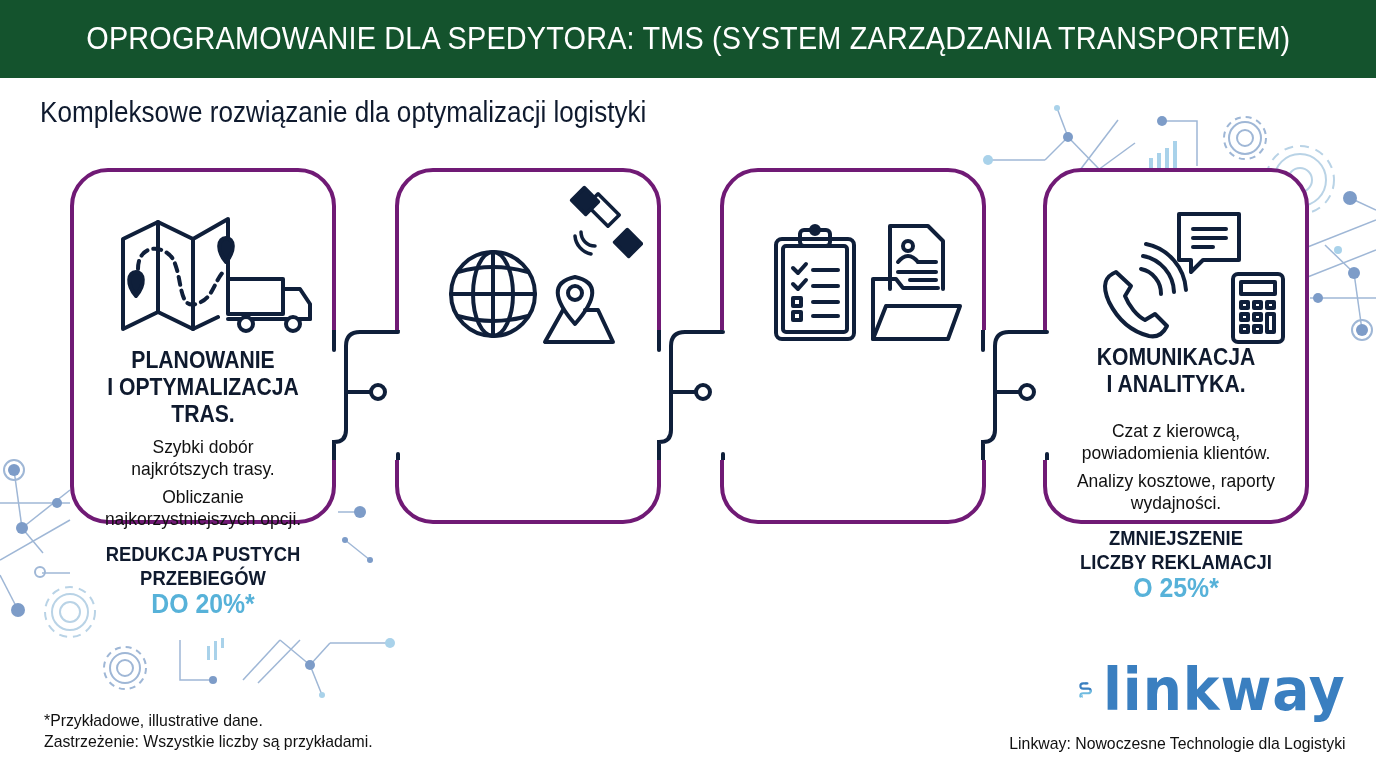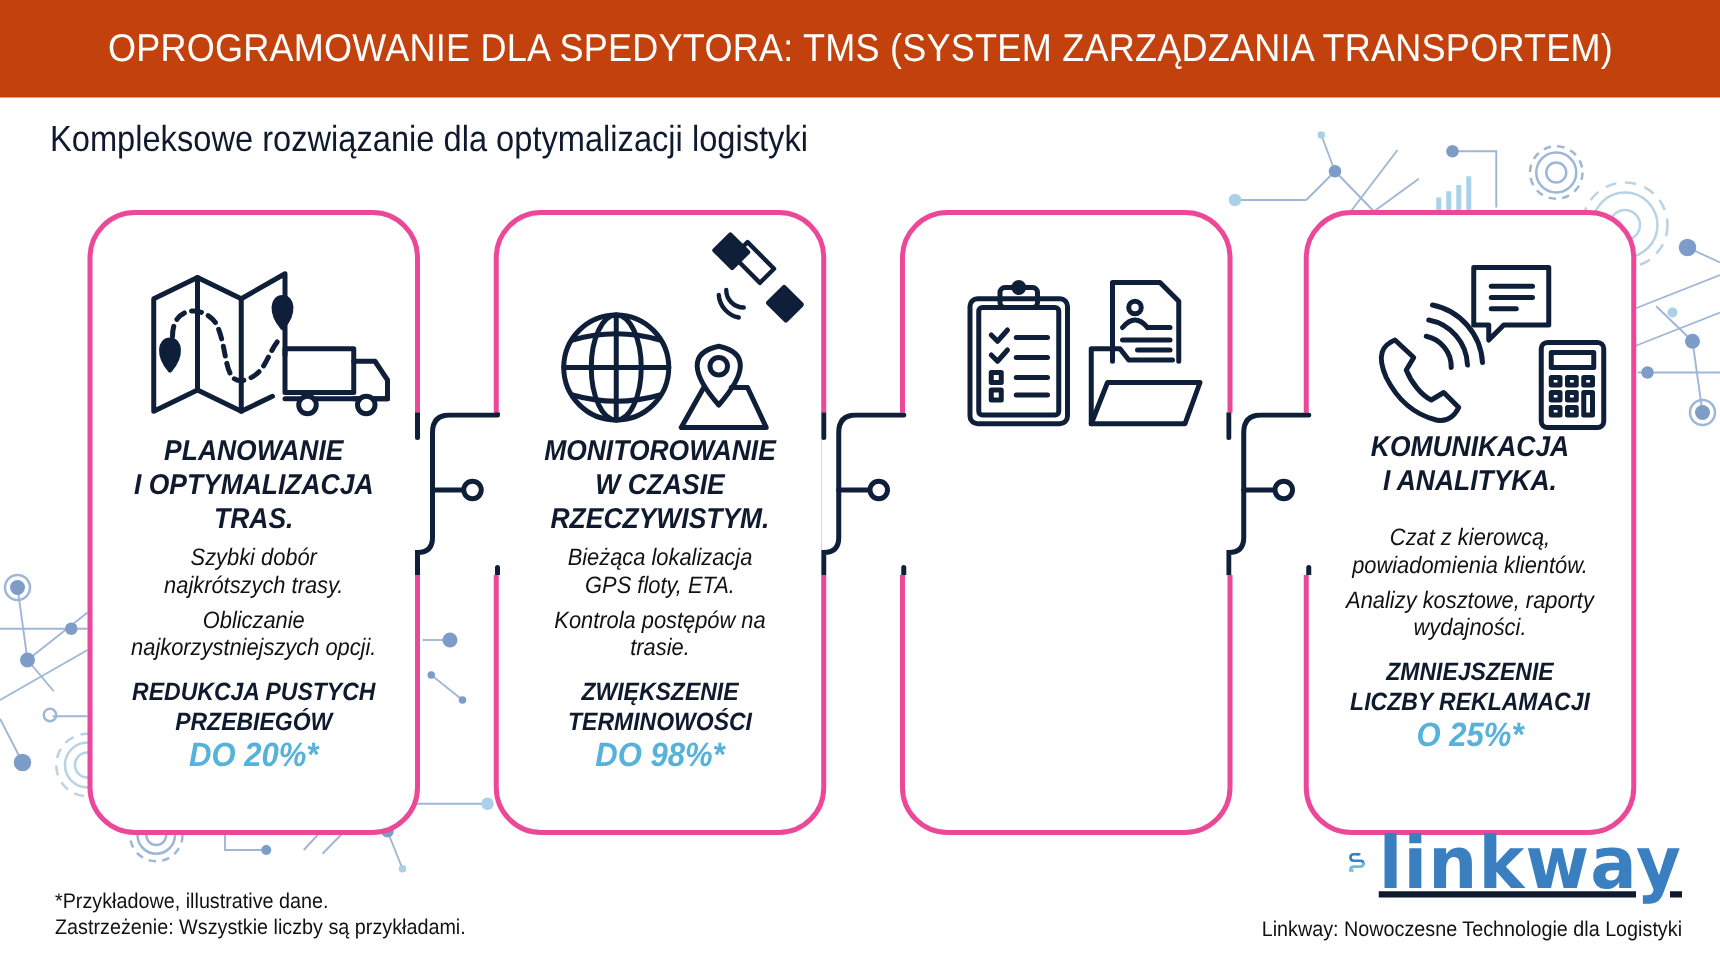--- a/index.html
+++ b/index.html
@@ -1,37 +1,37 @@
 <!DOCTYPE html>
 <html><head>
   <meta charset="utf-8">
   <style>
     * { box-sizing: border-box; margin: 0; padding: 0; }
     html, body { width: 1376px; height: 768px; overflow: hidden; background: #ffffff; }
     body { position: relative; font-family: "Liberation Sans", "DejaVu Sans", sans-serif; color: #0f1a2e; }
 
     .header {
       position: absolute; left: 0; top: 0; width: 1376px; height: 78px;
-      background: #c2410c;
+      background: #14532d;
       display: flex; align-items: center; justify-content: center;
     }
     .header-title {
       color: #ffffff; font-size: 31px; font-weight: 400; letter-spacing: 0.2px;
       transform: scaleX(0.93); white-space: nowrap;
     }
     .subtitle {
       position: absolute; left: 40px; top: 96px; font-size: 29px; color: #0f1a2e;
       transform: scaleX(0.9); transform-origin: left center; white-space: nowrap;
     }
 
     .bg-deco { position: absolute; left: 0; top: 0; width: 1376px; height: 768px; pointer-events: none; }
 
     .card {
-      position: absolute; top: 168px; width: 266px; height: 500px;
-      border: 4px solid #ec4899; border-radius: 38px; background: #ffffff; font-style: italic;
+      position: absolute; top: 168px; width: 266px; height: 356px;
+      border: 4px solid #701a75; border-radius: 38px; background: #ffffff;
     }
     .card .icon-area { position: absolute; left: 0; right: 0; top: 12px; height: 170px; display: flex; justify-content: center; }
     .card .content { position: absolute; left: 4px; right: 4px; top: 175px; bottom: 10px; text-align: center; }
     .card-title {
       font-size: 23px; font-weight: 700; line-height: 27px; color: #0f1a2e;
       white-space: pre-line; transform: scaleX(0.92);
     }
     .card-desc {
       font-size: 19px; line-height: 22px; color: #111; white-space: pre-line;
       transform: scaleX(0.92); margin-top: 8px;
@@ -49,21 +49,21 @@
     .connector { position: absolute; width: 70px; height: 130px; }
 
     .footnote {
       position: absolute; left: 44px; top: 710px; font-size: 17px; line-height: 21px; color: #111;
       transform: scaleX(0.93); transform-origin: left top; white-space: nowrap;
     }
     .tagline {
       position: absolute; right: 30px; top: 734px; font-size: 17px; color: #111;
       transform: scaleX(0.93); transform-origin: right top; white-space: nowrap;
     }
-    .logo { position: absolute; left: 1078px; top: 652px; width: 280px; height: 76px; display: flex; align-items: center; text-decoration: underline; }
+    .logo { position: absolute; left: 1078px; top: 652px; width: 280px; height: 76px; display: flex; align-items: center; }
     .logo-text {
       font-size: 58px; font-weight: 700; color: #3a7fc0; letter-spacing: 1px; margin-left: 10px;
       font-family: "DejaVu Sans", sans-serif; transform: scaleX(0.95); transform-origin: left center;
     }
   </style>
 </head>
 <body>
 
 <svg class="bg-deco" viewBox="0 0 1376 768">
   <g stroke="#9fb7d6" stroke-width="1.5" fill="none">
@@ -212,32 +212,20 @@
       </g>
       <g stroke-width="3.5">
         <rect x="175" y="18" width="30" height="16" transform="rotate(45 190 26)"></rect>
         <rect x="162" y="8" width="20" height="18" transform="rotate(45 172 17)" fill="#0f1f3a"></rect>
         <rect x="205" y="50" width="20" height="18" transform="rotate(45 215 59)" fill="#0f1f3a"></rect>
         <path d="M168,48 A14,14 0 0 0 182,62"></path>
         <path d="M162,52 A20,20 0 0 0 178,70"></path>
       </g>
     </svg>
   </div>
-  <div class="content">
-    <div class="card-title">MONITOROWANIE
-W CZASIE
-RZECZYWISTYM.</div>
-    <div class="card-desc">Bieżąca lokalizacja
-GPS floty, ETA.</div>
-    <div class="card-desc">Kontrola postępów na
-trasie.</div>
-    <div class="metric-label">ZWIĘKSZENIE
-TERMINOWOŚCI</div>
-    <div class="metric-value">DO 98%*</div>
-  </div>
 </div>
 
 <div class="card" style="left:720px;">
   <div class="icon-area">
     <svg width="230" height="170" viewBox="0 0 230 170" fill="none" stroke="#0f1f3a" stroke-width="4" stroke-linejoin="round" stroke-linecap="round">
       <g>
         <rect x="38" y="55" width="78" height="100" rx="6"></rect>
         <rect x="45" y="62" width="64" height="86" rx="3"></rect>
         <rect x="62" y="46" width="30" height="16" rx="4"></rect>
           <circle cx="77" cy="46" r="4"></circle>

